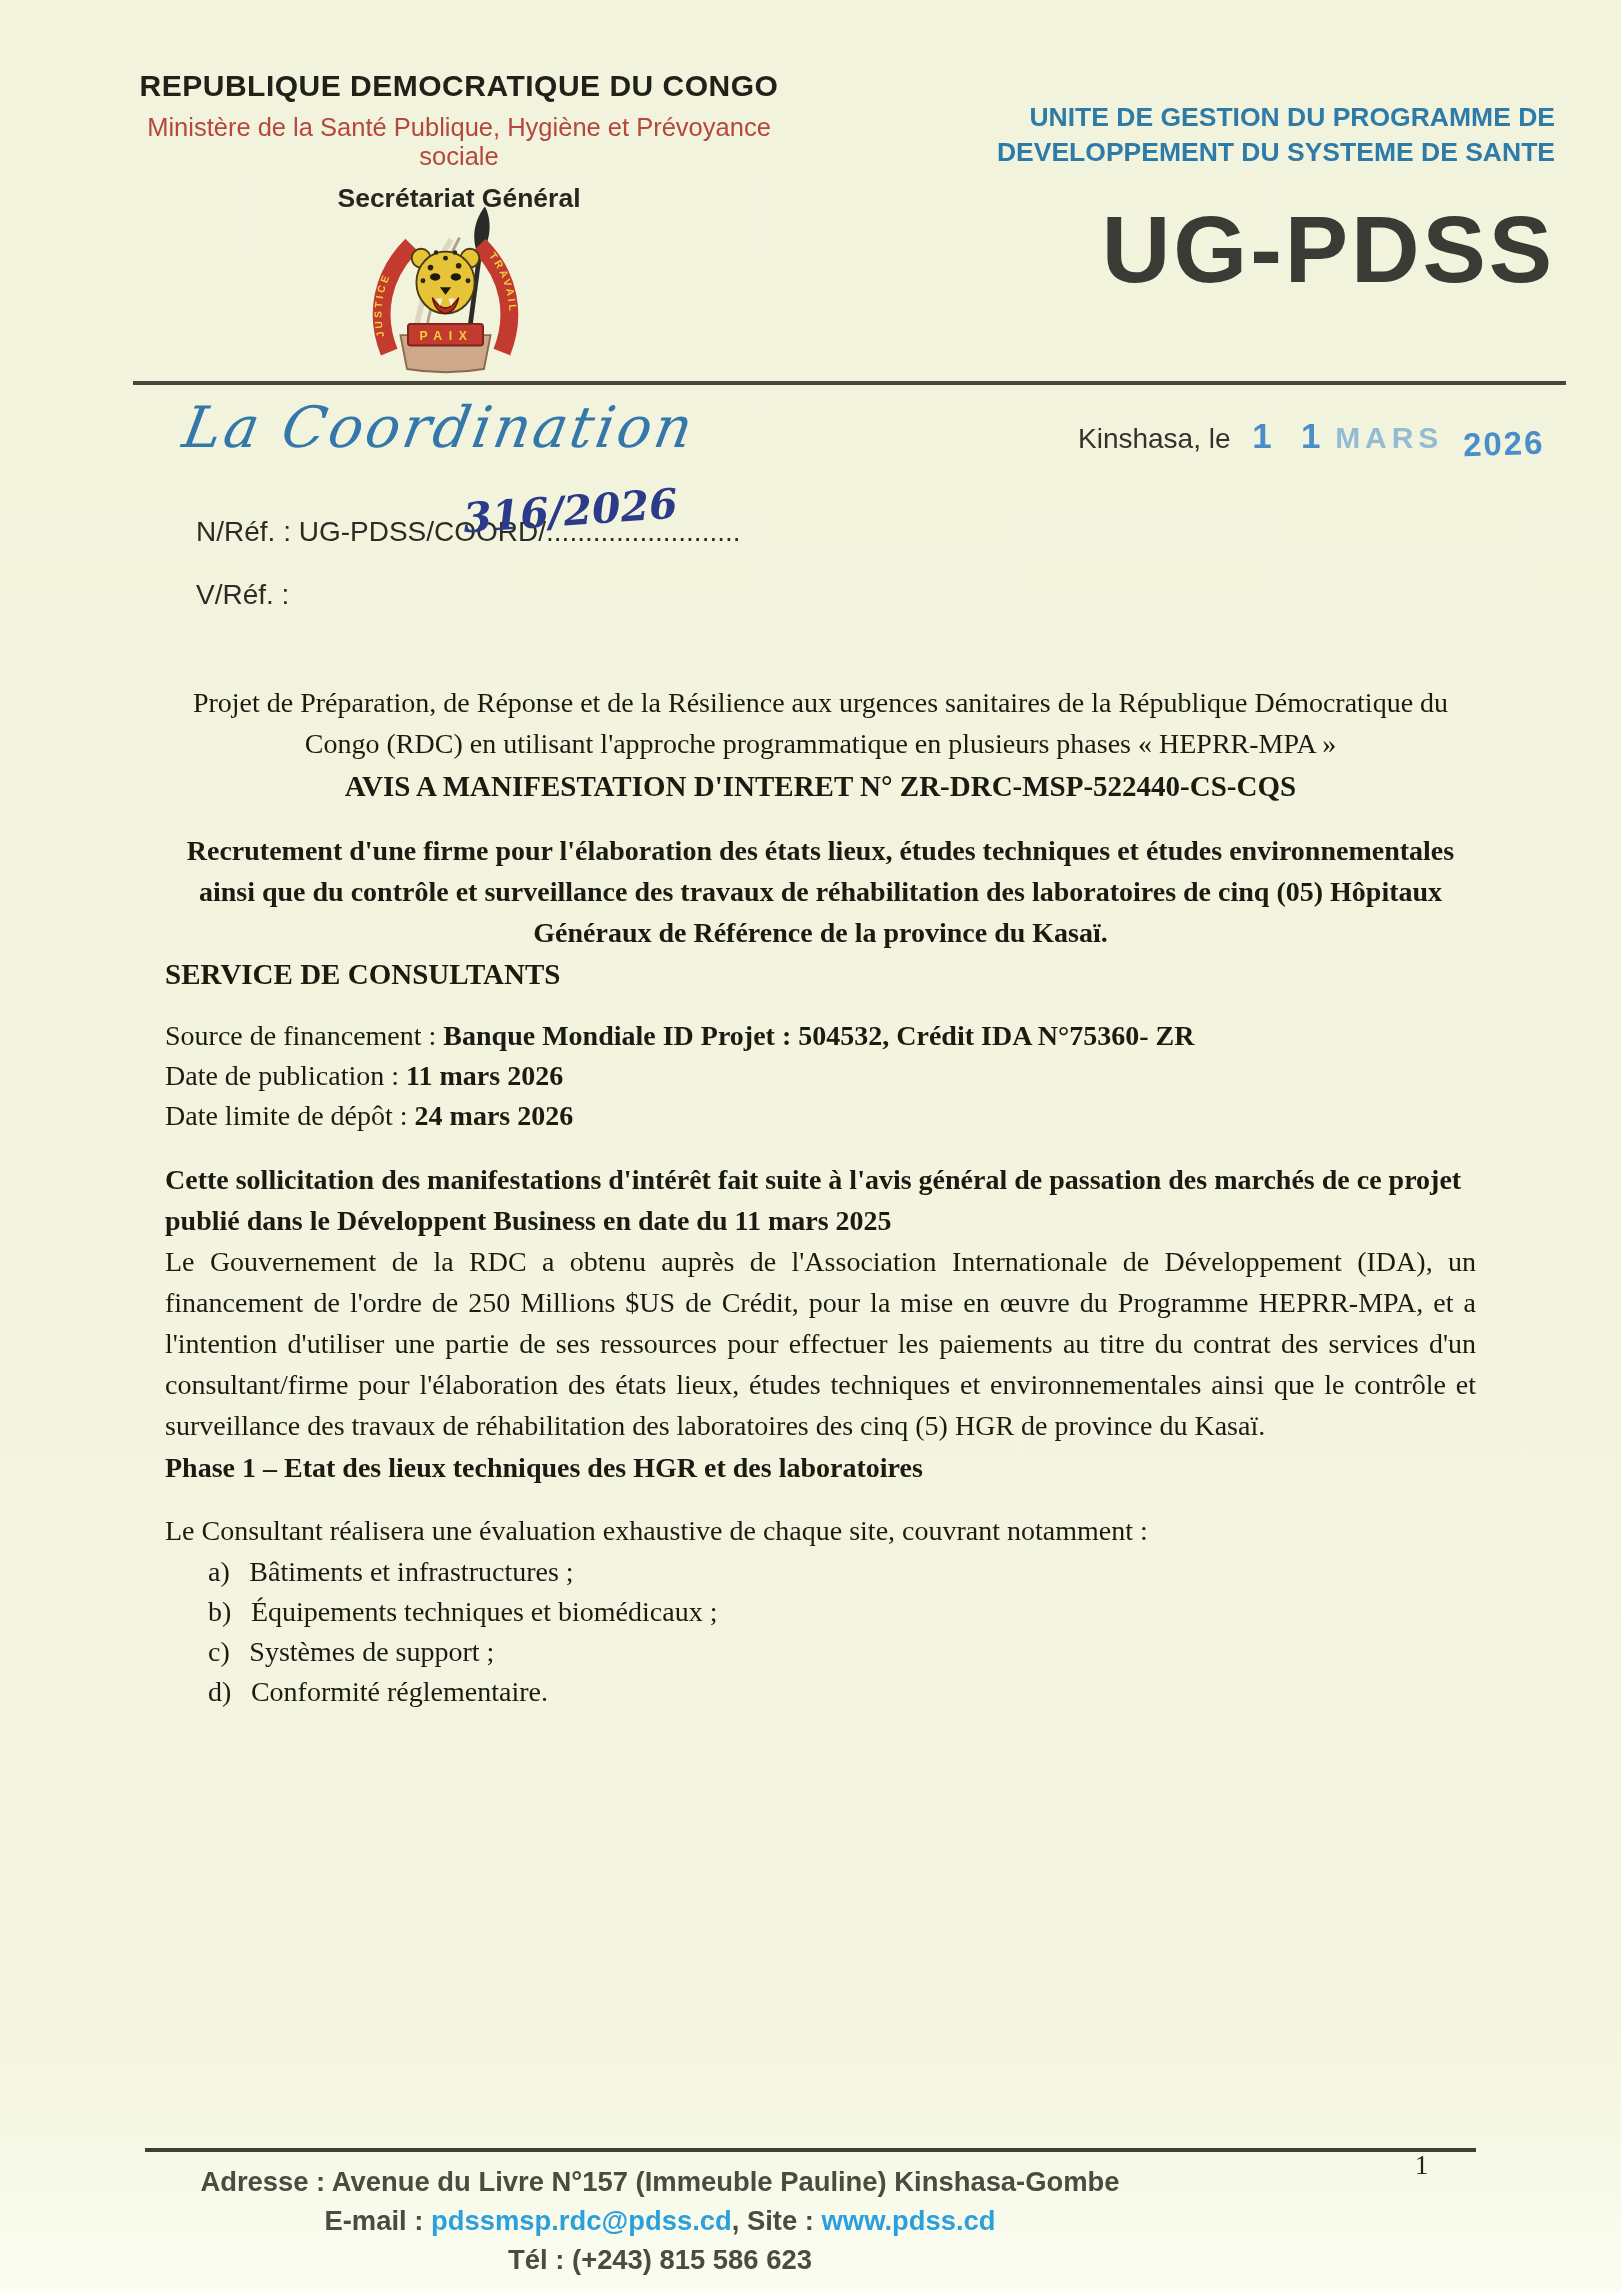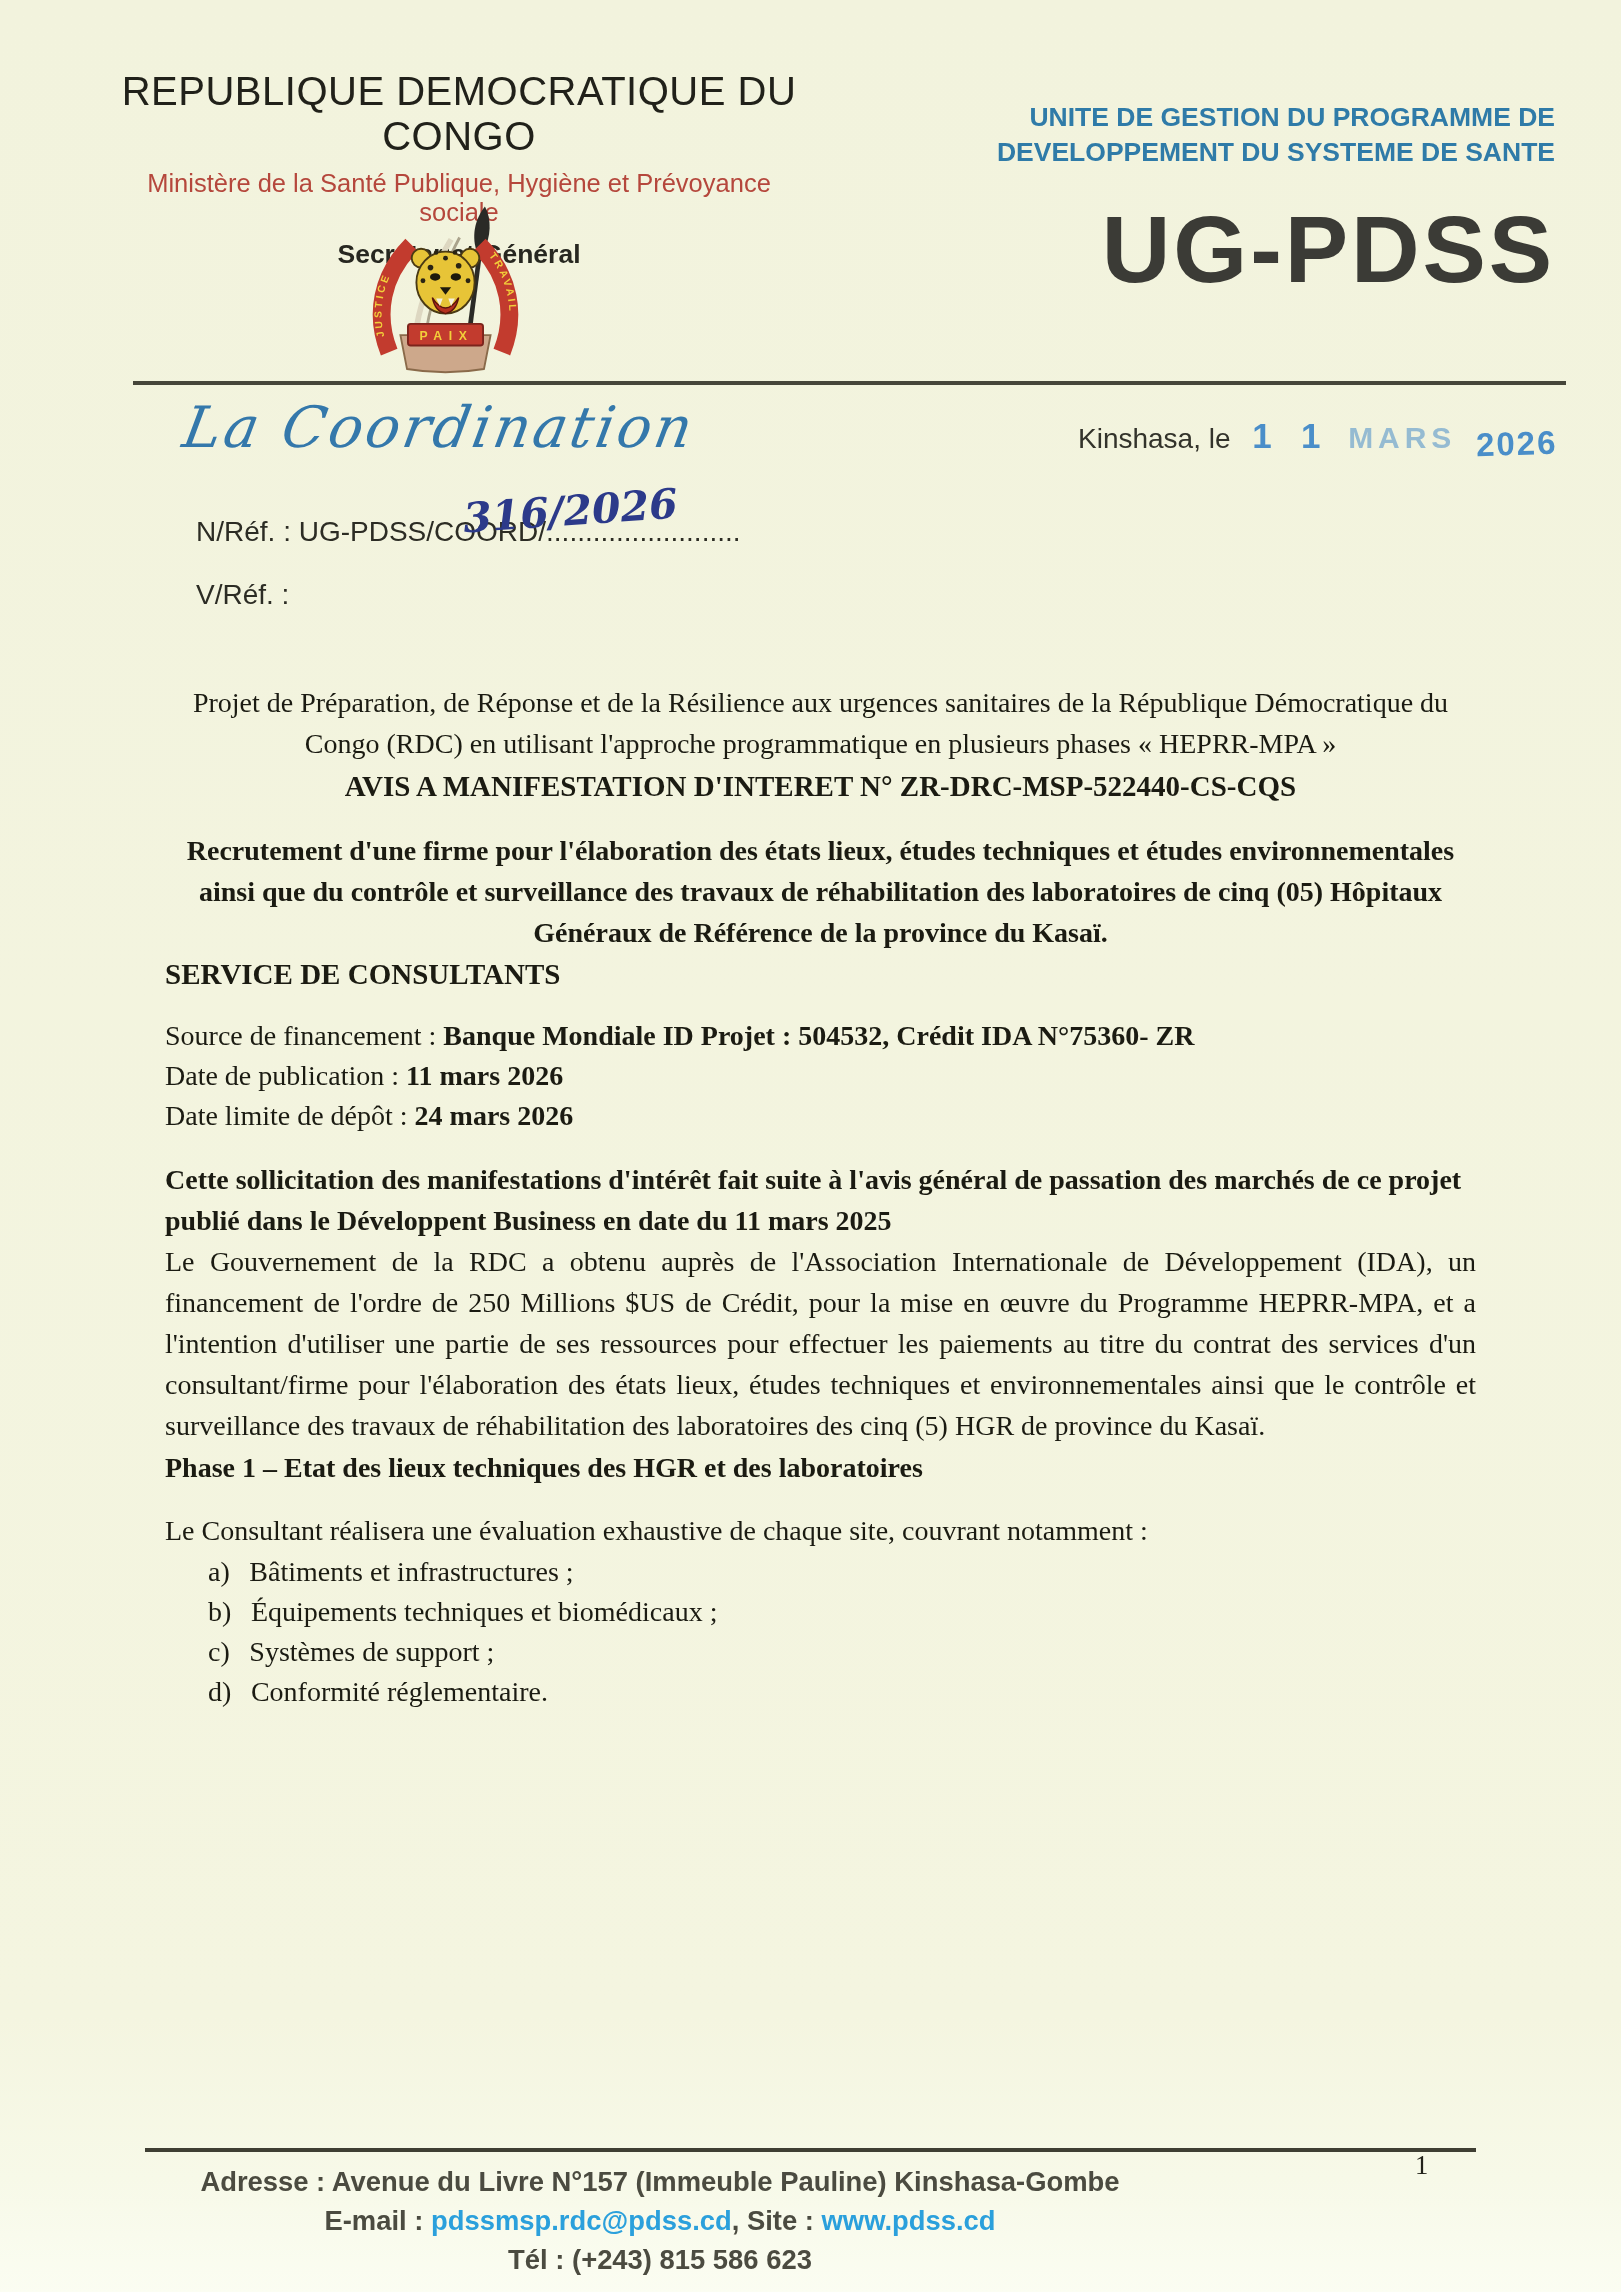--- a/index.html
+++ b/index.html
@@ -12,21 +12,21 @@
   .page {
     position:absolute; inset:0;
     background:linear-gradient(180deg,#f2f3dd 0%,#f4f5e0 88%,#f7f9e8 95%,#fbfdf2 100%);
   }
 
   
   .hdr-left {
     position:absolute; left:116px; top:69px; width:686px; text-align:center;
     font-family:"Liberation Sans", sans-serif;
   }
-  .hdr-left .l1 { font-size:40px; font-weight:normal; color:#21211a; letter-spacing:0.5px; }
+  .hdr-left .l1 { font-size:30px; font-weight:bold; color:#21211a; letter-spacing:0.5px; }
   .hdr-left .l2 { font-size:25.5px; color:#b5473c; margin-top:9.8px; }
   .hdr-left .l3 { font-size:26.5px; font-weight:bold; color:#272720; margin-top:11.8px; }
 
   .emblem { position:absolute; left:361px; top:190px; }
 
   .hdr-right {
     position:absolute; left:951px; top:100px; width:604px; text-align:right;
     font-family:"Liberation Sans", sans-serif;
   }
   .hdr-right .unit { font-size:26.5px; font-weight:bold; color:#2f7ba8; line-height:1.32; }
@@ -43,21 +43,21 @@
     font-size:57px; color:#3478ab; letter-spacing:2.9px;
     transform:skewX(-10deg);
   }
   .dateline {
     position:absolute; left:1078px; top:416px;
     font-family:"Liberation Sans", sans-serif; font-size:28px; color:#33332b;
     white-space:nowrap;
   }
   .stamp { color:#4a8ec9; font-weight:bold; font-family:"Liberation Sans", sans-serif; }
   .stamp-day  { font-size:35px; letter-spacing:9.8px; margin-left:21.6px; }
-  .stamp-month{ font-size:30px; letter-spacing:4.9px; margin-left:18px; opacity:.55; }
+  .stamp-month{ font-size:30px; letter-spacing:4.9px; margin-left:5px; opacity:.55; }
   .stamp-year { font-size:33px; letter-spacing:2px; margin-left:19.6px; display:inline-block;
                 transform:translateY(6.9px) rotate(-2deg); }
 
   .refs {
     position:absolute; left:196px; top:516px;
     font-family:"Liberation Sans", sans-serif; font-size:28px; color:#2c2c24;
   }
   .nref { position:relative; }
   .hand {
     position:absolute; left:267px; top:-29px;

